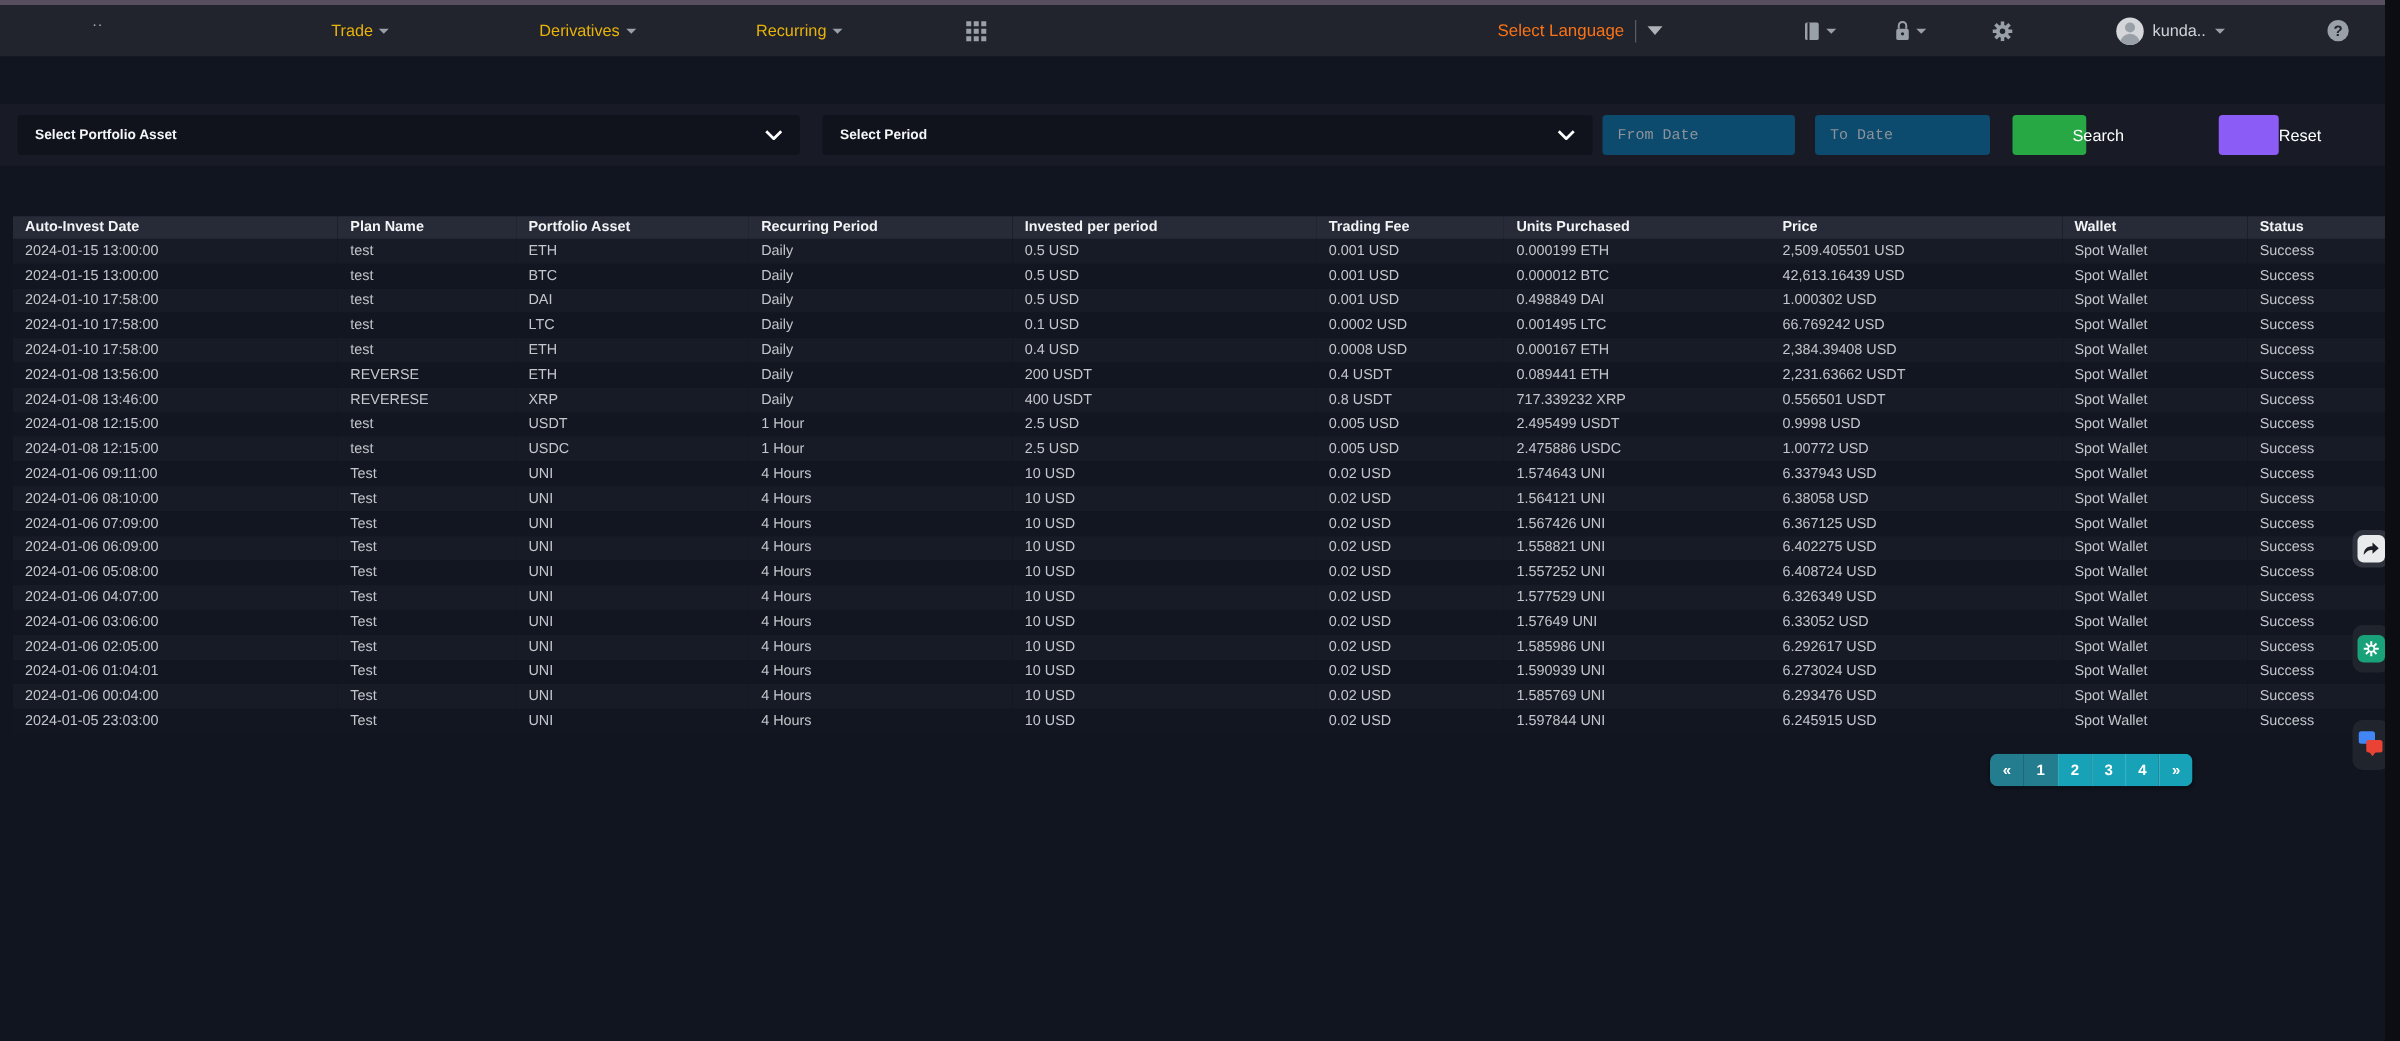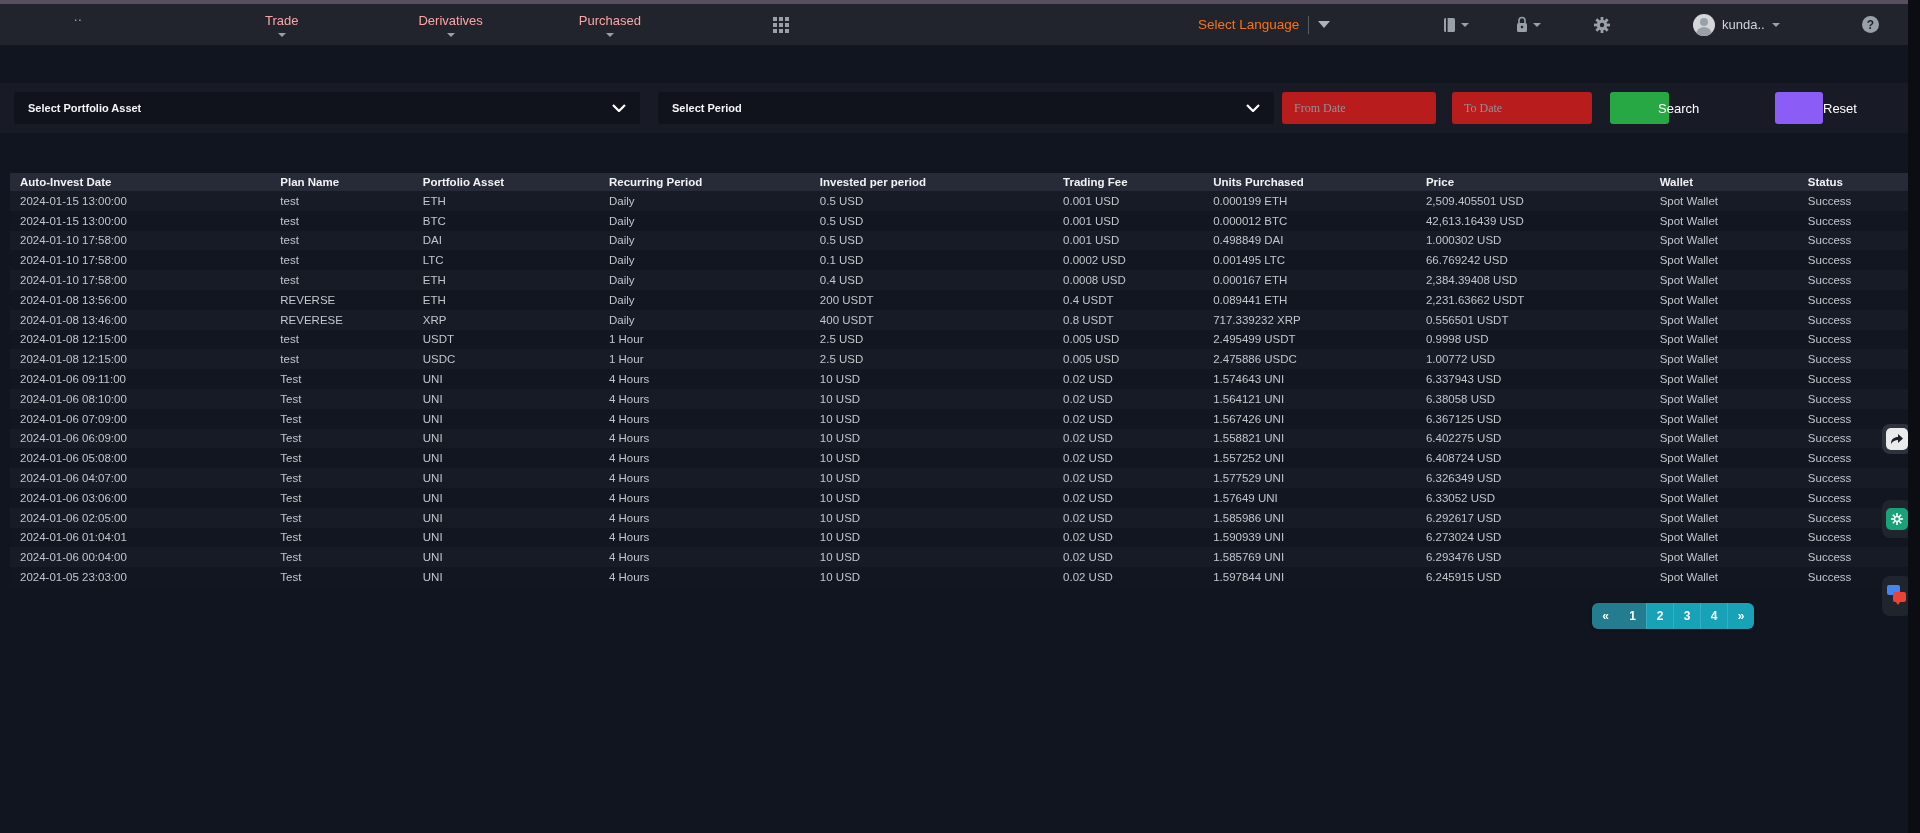--- a/index.html
+++ b/index.html
@@ -13,21 +13,21 @@
   
   .top-strip { position:absolute; top:0; left:0; width:1920px; height:4px; background:#574f60; }
   .navbar {
     position:absolute; top:4px; left:0; width:1920px; height:41px;
     background:#21242d;
   }
   .navbar .logo {
     position:absolute; left:74px; top:6px; color:#aeb2b8; font-size:12px; letter-spacing:1px;
   }
   .nav-menus { position:absolute; left:265px; top:0; height:41px; display:flex; align-items:center; }
-  .nav-item { display:flex; align-items:center; gap:5px; color:#fca5a5; font-size:13px; cursor:pointer;flex-direction:column; }
+  .nav-item { display:flex; align-items:center; gap:5px; color:#eab308; font-size:13px; cursor:pointer; }
   .nav-item:nth-child(1){ margin-right:120px; }
   .nav-item:nth-child(2){ margin-right:96px;text-align:center; }
   .caret {
     width:0; height:0; display:inline-block;
     border-left:4px solid transparent; border-right:4px solid transparent;
     border-top:4px solid #9aa0a8;
   }
   .grid-icon { position:absolute; left:773px; top:13px; display:grid; grid-template-columns:repeat(3,4px); grid-gap:2px; cursor:pointer; }
   .grid-icon span { width:4px; height:4px; background:#9aa0a8; }
   .nav-right-lang { position:absolute; left:1198px; top:0; height:41px; display:flex; align-items:center; gap:9px; cursor:pointer; }
@@ -52,22 +52,22 @@
     background:#181b25; display:flex; align-items:center; padding-left:14px;
   }
   .select-box {
     height:32px; background:#10131b; border-radius:3px; display:flex; align-items:center;
     justify-content:space-between; padding:0 14px; cursor:pointer;text-align:right;
   }
   .select-box .sel-label { color:#f5f6f8; font-size:11px; font-weight:bold; }
   .sb-asset { width:626px; }
   .sb-period { width:616px; margin-left:18px; }
   .date-input {
-    height:32px; background:#b91c1c; border:none; border-radius:3px; color:#e8eaec;
-    font-family:Liberation Serif, serif; font-size:12px; padding:0 12px; outline:none;
+    height:32px; background:#0c4a6e; border:none; border-radius:3px; color:#e8eaec;
+    font-family:Liberation Mono, monospace; font-size:12px; padding:0 12px; outline:none;
   }
   .date-input::placeholder { color:#8d939b; }
   .di-from { width:154px; margin-left:8px; }
   .di-to { width:140px; margin-left:16px; }
   .btn { height:32px; border:none; border-radius:3px; color:#fff; font-size:13px;
     font-family:"Liberation Sans",sans-serif; cursor:pointer;padding-left:48px; }
   .btn-search { width:59px; margin-left:18px; background:#28a745; }
   .btn-reset { width:45px; margin-left:106px; background:#8b5cf6; }
   
   .table-wrap { position:absolute; top:173px; left:10px; width:1900px; }
@@ -125,21 +125,21 @@
   <nav class="nav-menus" id="nav-menus">
       <div class="nav-item">
         <span>Trade</span>
         <span class="caret"></span>
       </div>
       <div class="nav-item">
         <span>Derivatives</span>
         <span class="caret"></span>
       </div>
       <div class="nav-item">
-        <span>Purchased</span>
+        <span>Recurring</span>
         <span class="caret"></span>
       </div>
     </nav>
   <div class="grid-icon">
     <span></span>
       <span></span>
       <span></span>
     <span></span>
       <span></span>
       <span></span>

